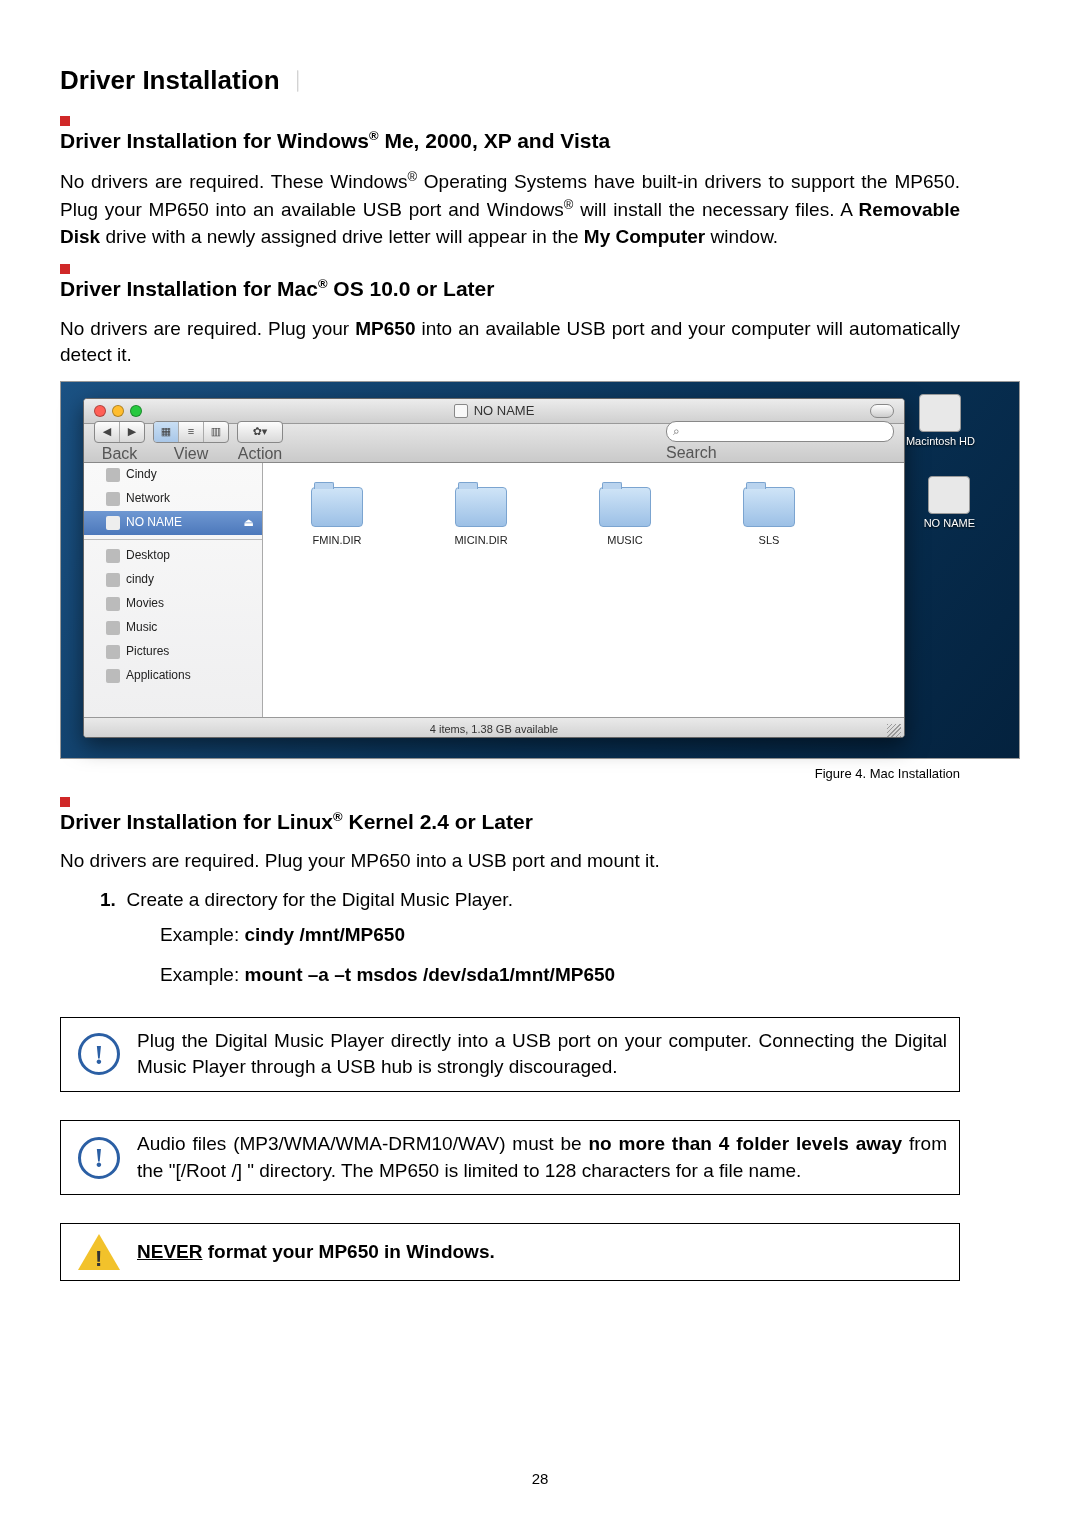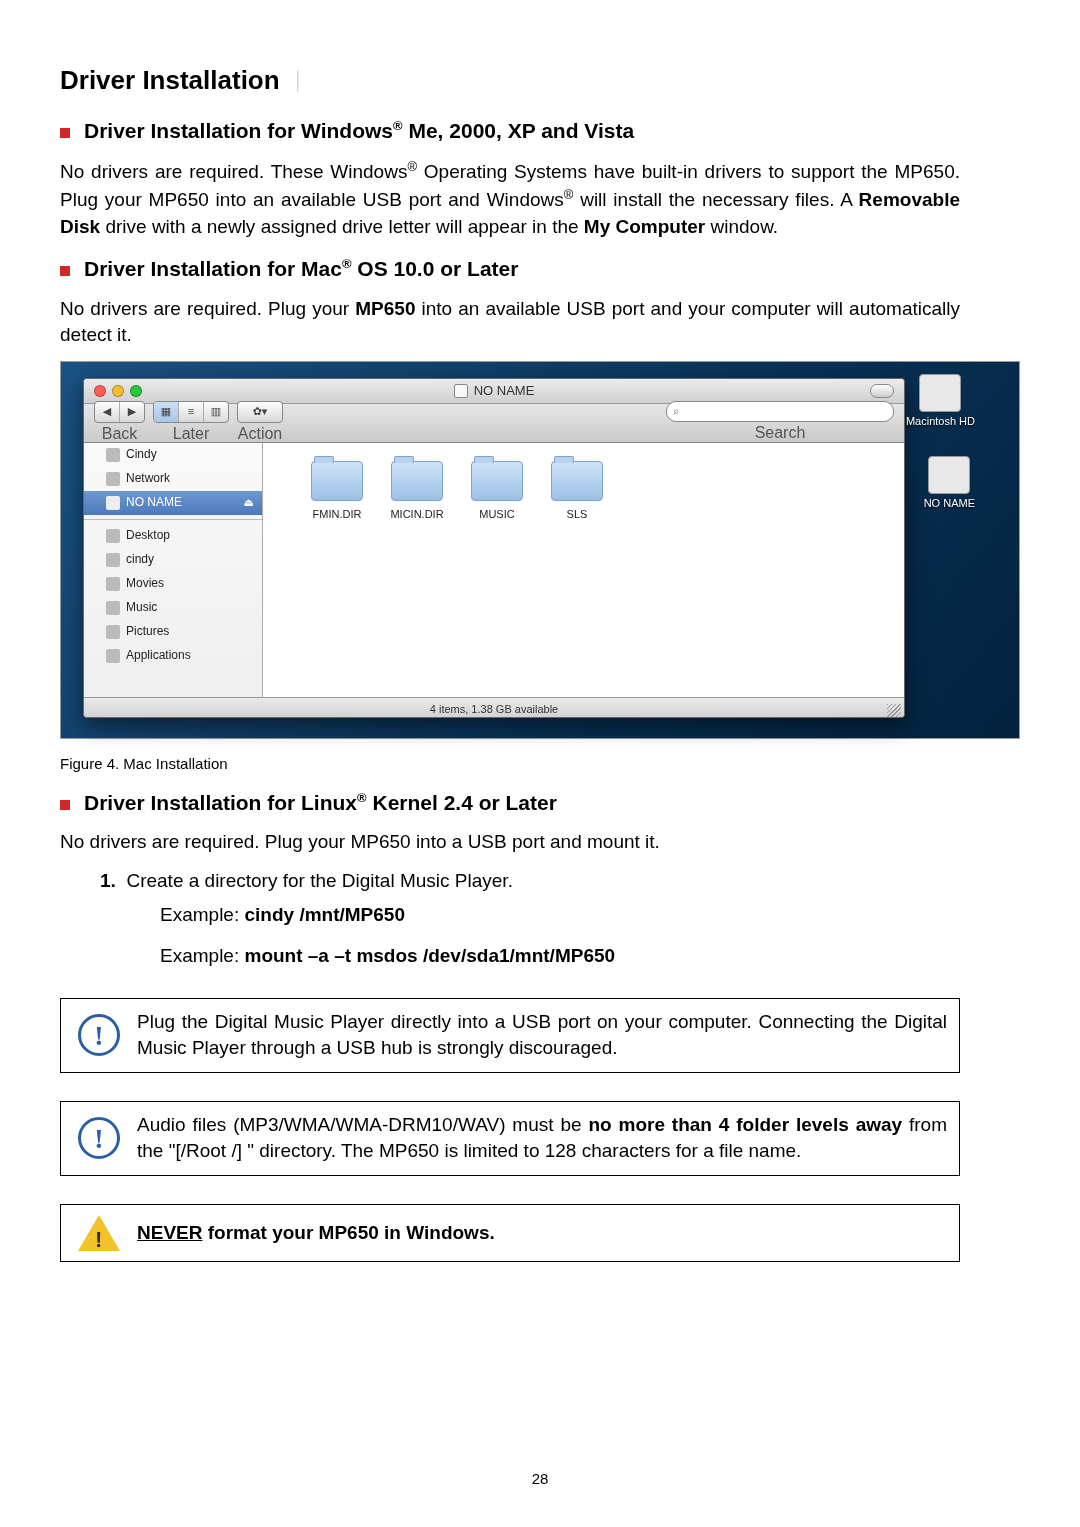--- a/index.html
+++ b/index.html
@@ -25,20 +25,21 @@
   }
   .page-title-pipe {
     color: #ccc;
     font-weight: normal;
     margin-left: 6px;
   }
   .section-head {
     display: flex;
     align-items: baseline;
     margin: 14px 0 12px 0;
+    flex-direction: column;
   }
   .red-square {
     display: inline-block;
     width: 10px;
     height: 10px;
     background: #d02828;
     margin-right: 14px;
   }
   .section-title {
     font-weight: bold;
@@ -46,23 +47,23 @@
   }
   .sup { font-size: 13px; vertical-align: super; }
   .body-p {
     margin: 0 0 12px 0;
     text-align: justify;
   }
   .mac-figure {
     margin: 8px 0 4px 0;
   }
   .figure-caption {
-    text-align: left;
-    font-size: 15px;
-    margin: 14px 0 14px 0;
+    text-align: right;
+    font-size: 13px;
+    margin: 6px 0 14px 0;
   }
   .ol {
     margin: 6px 0 0 40px;
   }
   .ol-item {
     margin-bottom: 8px;
   }
   .ol-item .num { font-weight: bold; }
   .example-line {
     margin: 6px 0 14px 100px;
@@ -217,21 +218,22 @@
     background: linear-gradient(#6f98d2,#4c78bb);
     color: #fff;
   }
   .side-item.selected .ico { background: #eee; }
   .eject { margin-left: auto; font-size: 11px; }
   .side-divider { height:1px; background:#bbb; margin:4px 0; }
   .finder-content {
     flex: 1;
     background: #fff;
     display: flex;
-    padding: 18px 34px;
+    gap: 64px;
+    padding: 24px 34px;
   }
   .folder-item { text-align: center; width: 80px; }
   .folder-icon {
     width: 50px; height: 38px;
     margin: 0 auto 6px auto;
     background: linear-gradient(#cfe4f7,#9cc0e6);
     border-radius: 4px;
     border: 1px solid #7ba4d0;
     position: relative;
   }
@@ -359,33 +361,33 @@
               <span class="cell">▶</span>
             </div>
             <div class="toolbar-label">Back</div>
           </div>
           <div>
             <div class="seg">
               <span class="cell active">▦</span>
               <span class="cell">≡</span>
               <span class="cell">▥</span>
             </div>
-            <div class="toolbar-label">Later</div>
+            <div class="toolbar-label">View</div>
           </div>
           <div>
             <div class="seg">
               <span class="cell" style="width:44px">✿▾</span>
             </div>
             <div class="toolbar-label">Action</div>
           </div>
           <div style="margin-left:auto">
             <div class="searchbox">
               <span>⌕</span>
             </div>
-            <div class="toolbar-label" style="text-align:center">Search</div>
+            <div class="toolbar-label" style="text-align:left">Search</div>
           </div>
         </div>
         <div class="finder-body">
           <div class="finder-sidebar">
             <div class="side-item">
                 <span class="ico"></span>
                 <span>Cindy</span>
               </div>
             <div class="side-item">
                 <span class="ico"></span>

